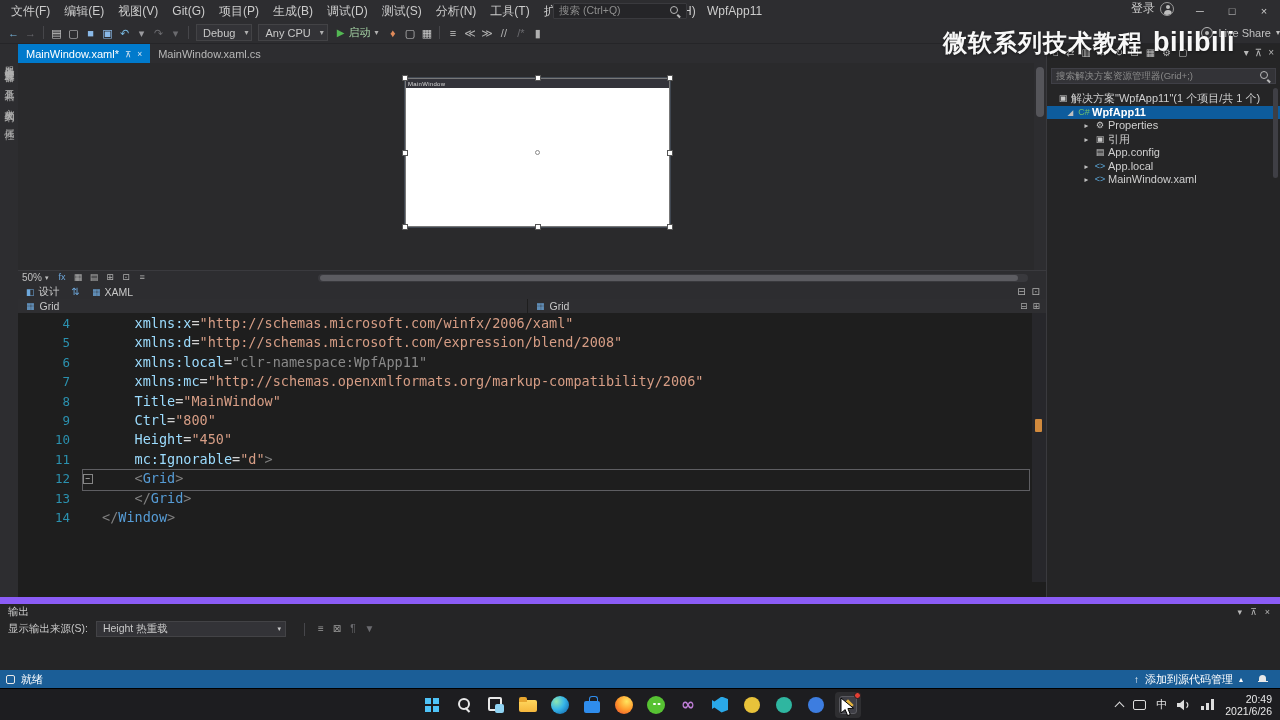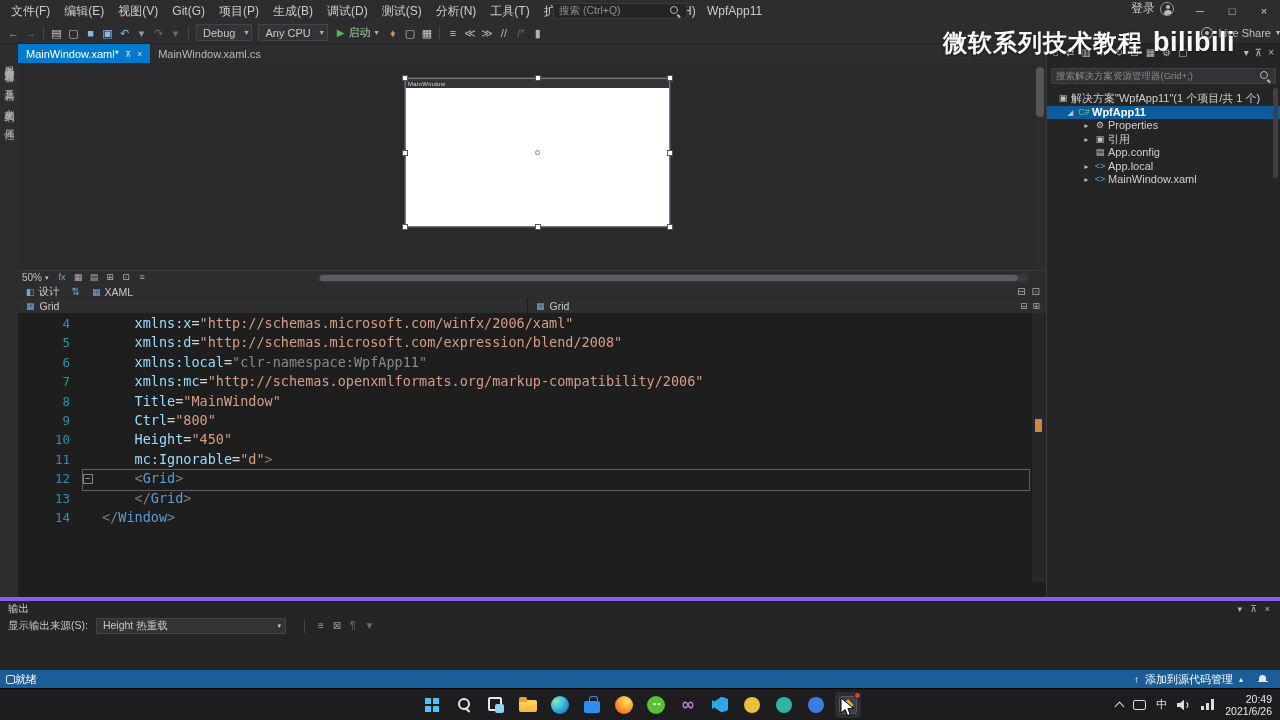--- a/index.html
+++ b/index.html
@@ -110,35 +110,35 @@
 .editor-status{position:absolute;left:18px;top:582px;width:1028px;height:15px;background:#2d2d30;display:flex;align-items:center;font-size:10.5px;color:#c8c8c8;padding:0 12px 0 8px}
 .ed-zoom{display:flex;align-items:center;gap:4px;width:52px;flex:none}
 .ed-zoom .caret{font-size:7px}
 .health{display:flex;align-items:center;gap:5px;white-space:nowrap}
 .health-dot{width:10px;height:10px;border-radius:50%;background:#44a33c;color:#fff;font-size:7px;line-height:10px;text-align:center;flex:none}
 .ed-hscroll{position:absolute;left:172px;top:4px;width:620px;height:7px;background:#39393d;border-radius:3px}
 .ed-hscroll .thumb{position:absolute;left:2px;top:1px;width:330px;height:5px;background:#5c5c61;border-radius:3px}
 .ed-stats{margin-left:auto;display:flex;gap:26px;white-space:nowrap}
 
 
-.output{position:absolute;left:0;top:597px;width:1280px;height:73px;background:#252526;border-top:4px solid #8b5cf6}
+.output{position:absolute;left:0;top:597px;width:1280px;height:73px;background:#252526;border-top:7px solid #8b5cf6}
 .out-header{height:15px;display:flex;align-items:center;padding:0 10px 0 8px;font-size:10.5px;color:#c8c8c8}
 #output-panelicons{margin-left:auto;display:flex;gap:8px}
 #output-panelicons .tb-icon{font-size:9px;color:#b8b8b8;width:auto}
 .out-controls{height:20px;display:flex;align-items:center;padding:0 8px;font-size:10.5px;color:#c8c8c8;gap:8px}
 .out-combo{position:relative;width:190px;height:16px;background:#333337;border:1px solid #434346;display:flex;align-items:center;padding:0 16px 0 6px;font-size:10.5px;white-space:nowrap}
 .out-combo .caret{position:absolute;right:4px;font-size:7px}
 #output-icons{display:flex;gap:9px;margin-left:6px;align-items:center}
 #output-icons .tb-icon{font-size:10px;color:#9a9a9a;width:auto}
 .out-content{height:37px;background:#202021;padding:3px 8px;font-family:"DejaVu Sans Mono",monospace;font-size:11px;color:#cfcfcf}
 .out-line{line-height:14px;white-space:pre}
 
 
 .statusbar{position:absolute;left:0;top:670px;width:1280px;height:18px;background:#1b5e97;display:flex;align-items:center;color:#fff;font-size:11px;padding:0 12px 0 6px;z-index:5}
-.sb-left{display:flex;align-items:center;}
+.sb-left{display:flex;align-items:center;gap:6px}
 .sb-icon{width:9px;height:9px;border:1.5px solid #e8e8e8;border-radius:2px;flex:none}
 .sb-right{margin-left:auto;display:flex;align-items:center;gap:6px}
 .sb-right .arr{font-size:10px}
 .sb-right .tri{font-size:8px}
 .bell{position:relative;width:11px;height:11px;margin-left:8px}
 .bell::before{content:"";position:absolute;left:2px;top:1px;width:7px;height:6px;background:#e8e8e8;border-radius:3.5px 3.5px 0 0}
 .bell::after{content:"";position:absolute;left:.5px;top:7px;width:10px;height:1.5px;background:#e8e8e8}
 
 
 .taskbar{position:absolute;left:0;top:688px;width:1280px;height:32px;background:#1d1d20;border-top:1px solid #000;z-index:5}

